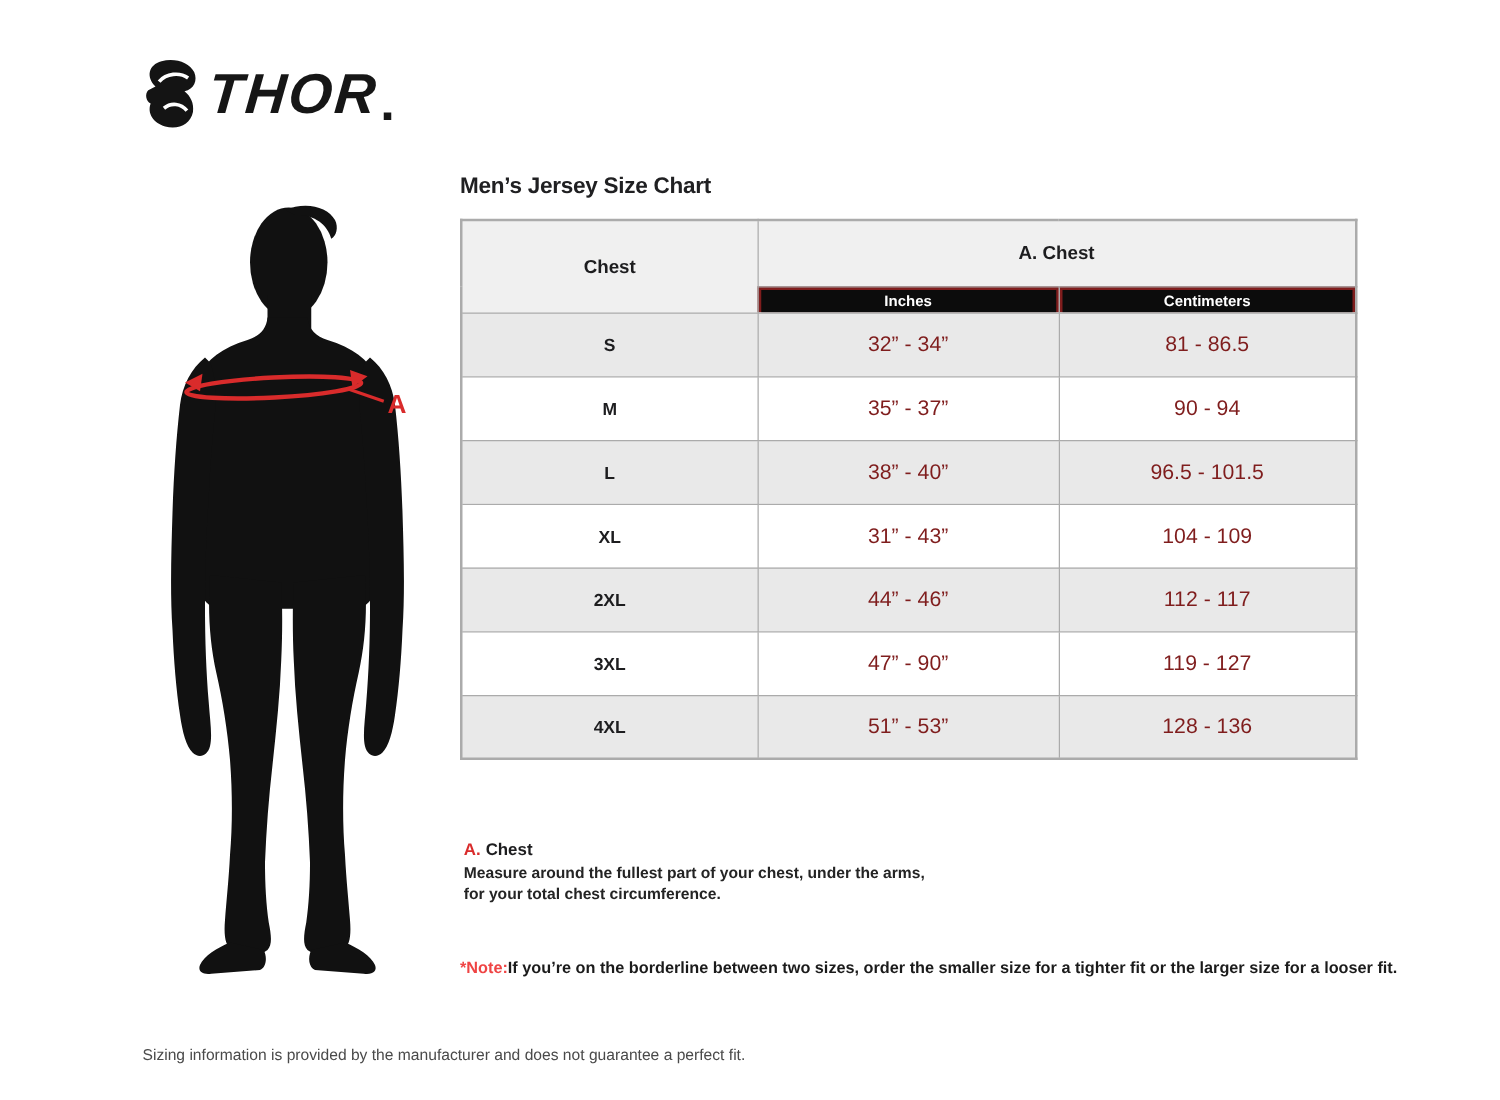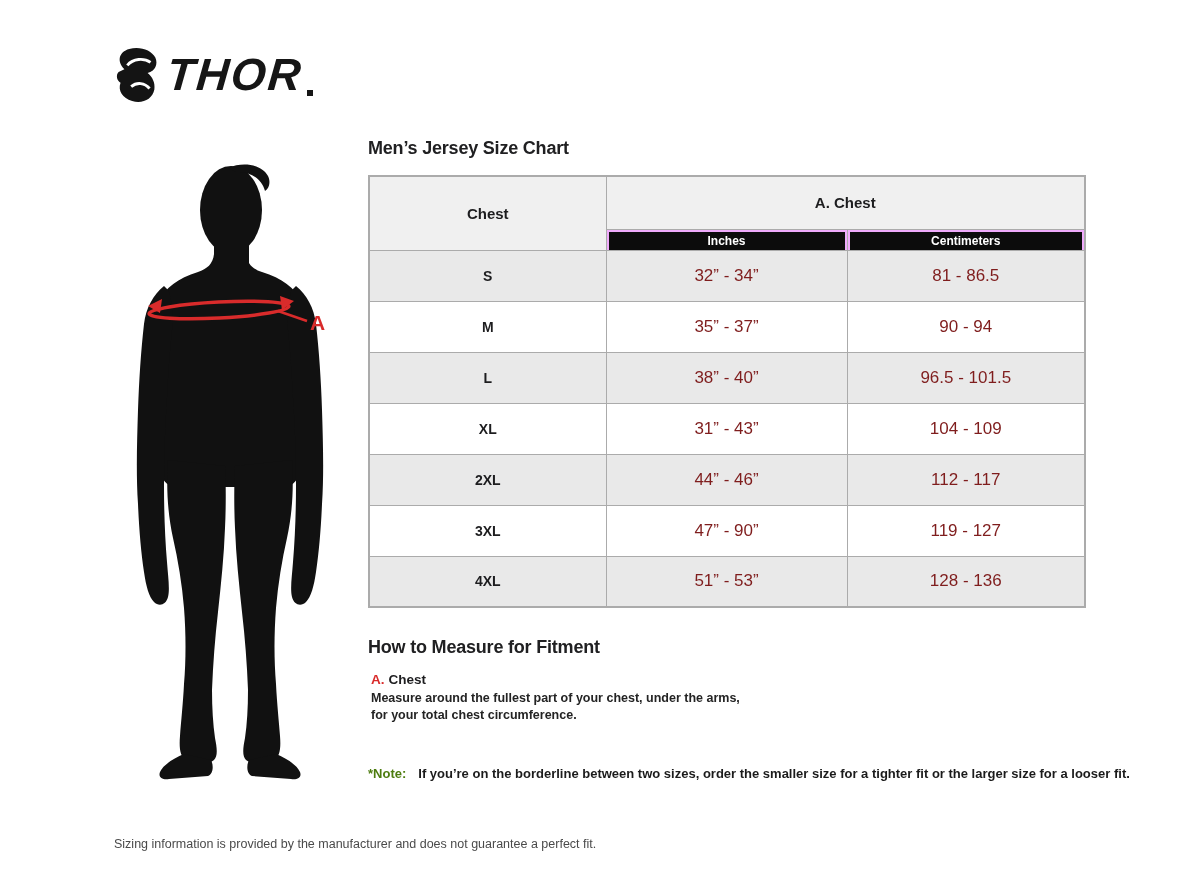--- a/index.html
+++ b/index.html
@@ -35,38 +35,38 @@
     position: absolute; left: 368px; top: 175px; width: 716px;
     border-collapse: collapse; table-layout: fixed;
     border: 2px solid #ababab;
   }
   .size-table th, .size-table td {
     border: 1px solid #ababab; text-align: center; vertical-align: middle;
     padding: 0; font-family: "Liberation Sans", sans-serif;
   }
   .size-table th { background: #f0f0f0; font-size: 15px; font-weight: bold; color: #1d1d1f; }
   th.group-head { height: 53px; }
-  tr.subbar-row td { background: #f0abfc; height: 20px; border-top: 0; }
+  tr.subbar-row td { background: #7f1d1d; height: 20px; border-top: 0; }
   .subbar {
     background: #0c0c0c; color: #ffffff; font-size: 12px; font-weight: bold;
     height: 18px; line-height: 18px; margin: 2px 2px 0 2px;
   }
   .size-table tbody tr { height: 51px; background: #ffffff; }
   .size-table tbody tr:nth-child(odd) { background: #e9e9e9; }
   td.size-cell { font-weight: bold; font-size: 14px; color: #1d1d1f; }
   td.val-cell { font-size: 17px; color: #7f1d1d; }
 
   
   .measure-item { position: absolute; left: 371px; top: 672px; width: 370px; }
   .mi-head { font-size: 13.5px; font-weight: bold; color: #1d1d1f; }
   .mi-letter { color: #d92b2b; margin-right: 4px; }
   .mi-desc { font-size: 12.5px; line-height: 1.35; color: #242424; margin-top: 3px; font-weight: bold; }
 
   .note-line { position: absolute; left: 368px; top: 766px; font-size: 13px; font-weight: bold; color: #1b1b1b; }
-  .note-label { color: #4d7c0f; margin-right: 12px; }
+  .note-label { color: #ef4444; }
 
   .disclaimer { position: absolute; left: 114px; top: 836px; font-size: 12.5px; color: #4a4a4a; line-height: 1.4; }
 
   
   .figure-wrap { position: absolute; left: 110px; top: 160px; width: 240px; height: 622px; }
 </style>
 </head>
 <body>
 
 <div class="page">
@@ -165,21 +165,20 @@
         <td class="val-cell">119 - 127</td>
       </tr>
       <tr>
         <td class="size-cell">4XL</td>
         <td class="val-cell">51” - 53”</td>
         <td class="val-cell">128 - 136</td>
       </tr>
     </tbody>
   </table>
 
-  <div class="howto-title">How to Measure for Fitment</div>
 
   <div class="measure-item">
     <div class="mi-head">
       <span class="mi-letter">A.</span><span>Chest</span>
     </div>
     <div class="mi-desc">Measure around the fullest part of your chest, under the arms, for your total chest circumference.</div>
   </div>
 
   <div class="note-line">
     <span class="note-label">*Note:</span><span>If you’re on the borderline between two sizes, order the smaller size for a tighter fit or the larger size for a looser fit.</span>

